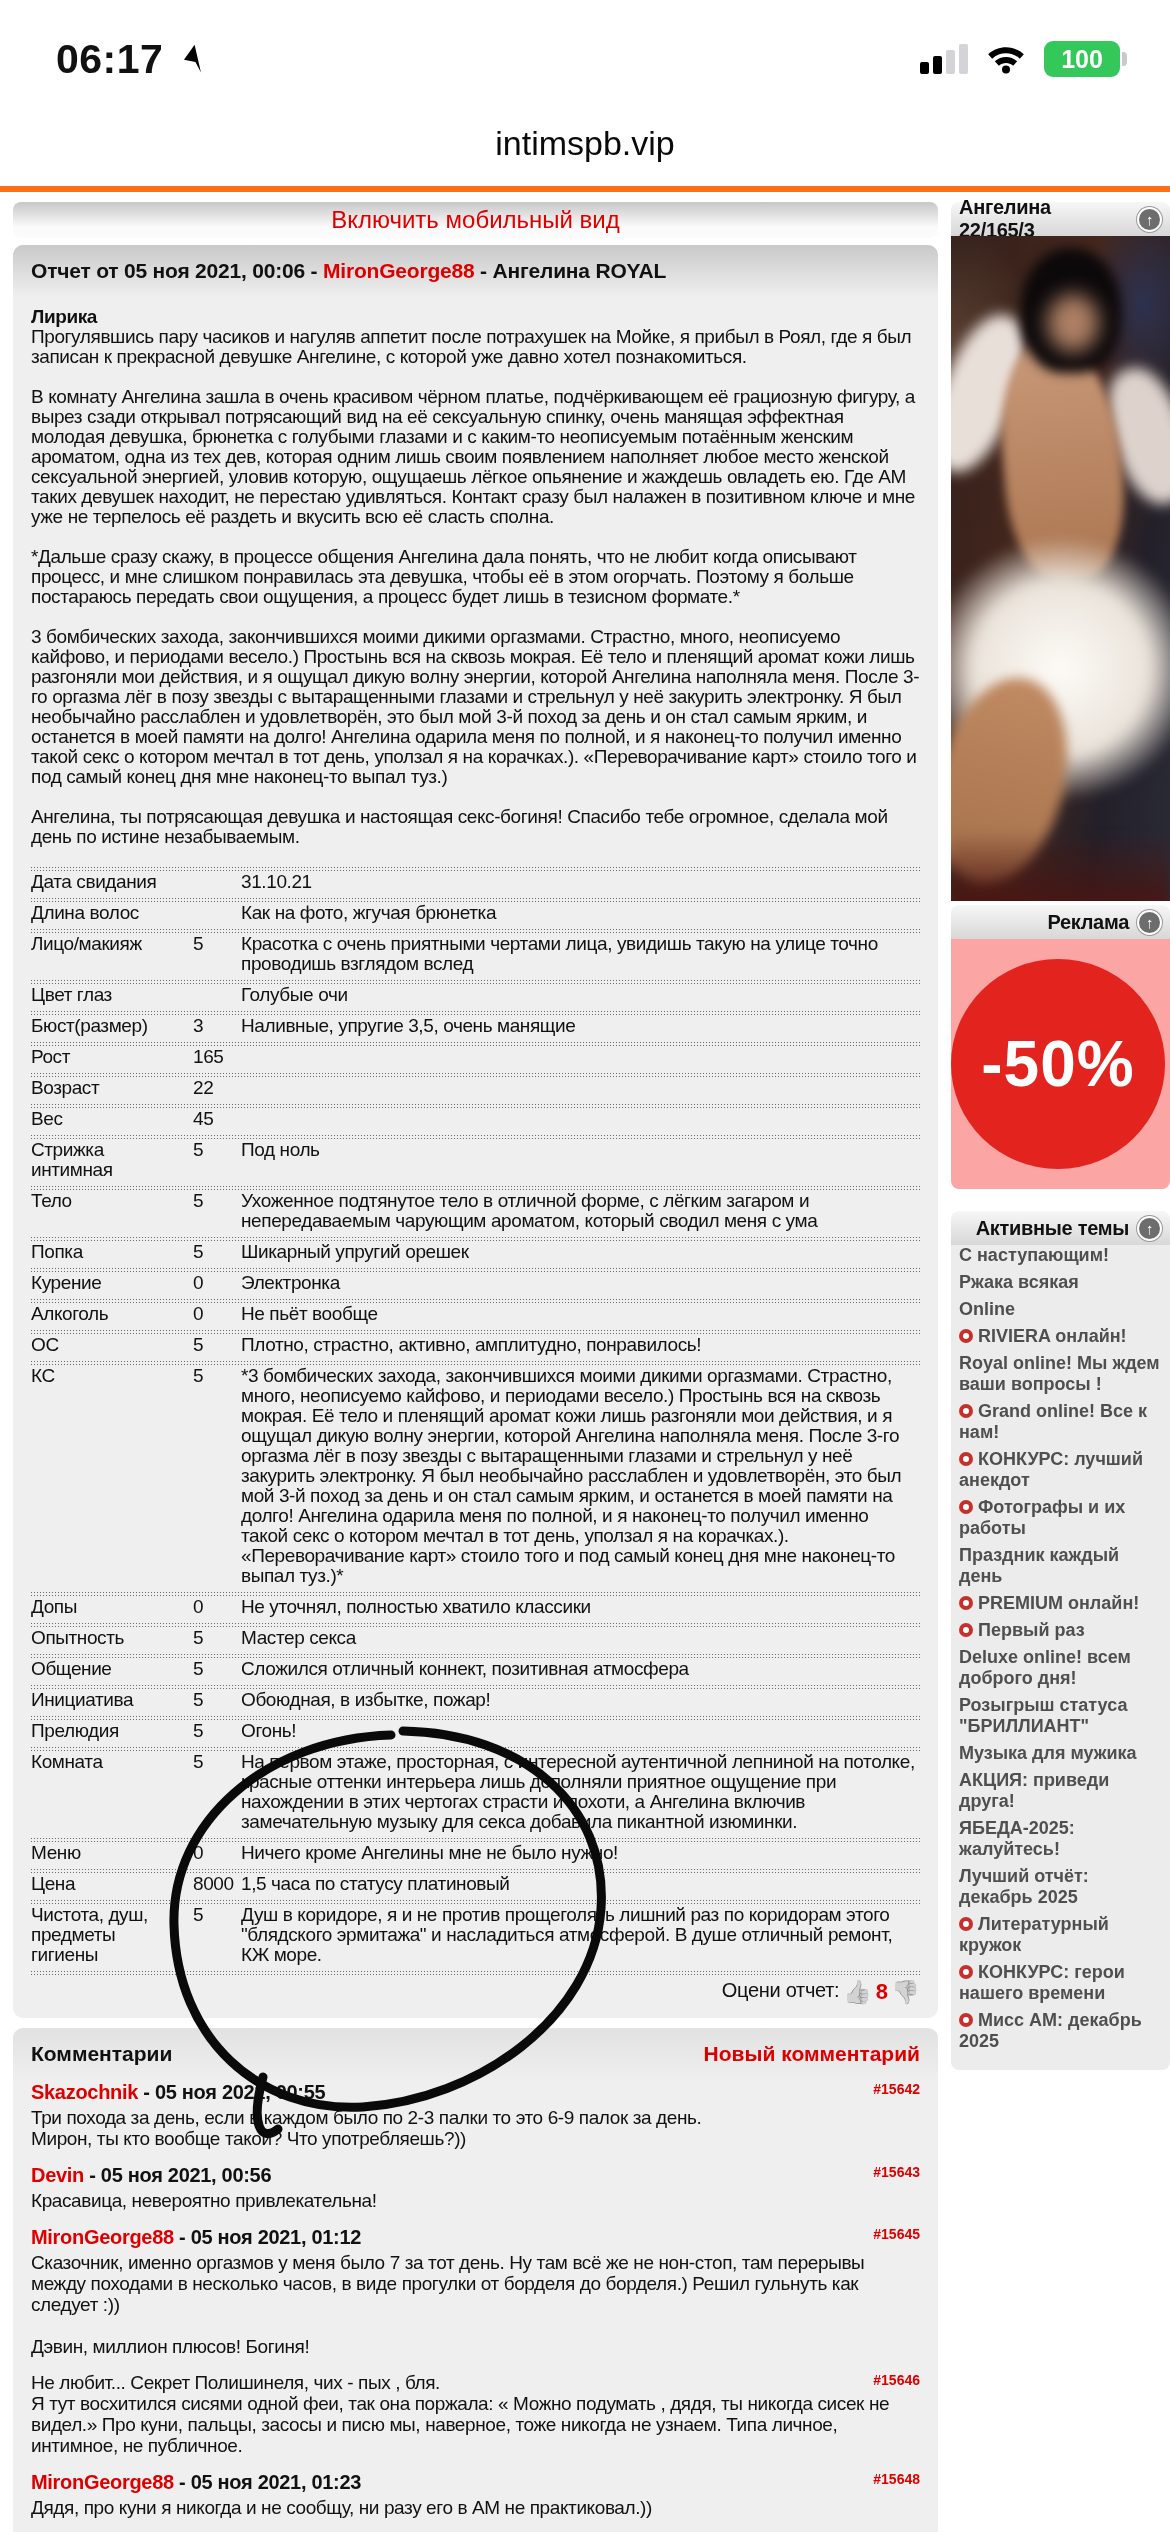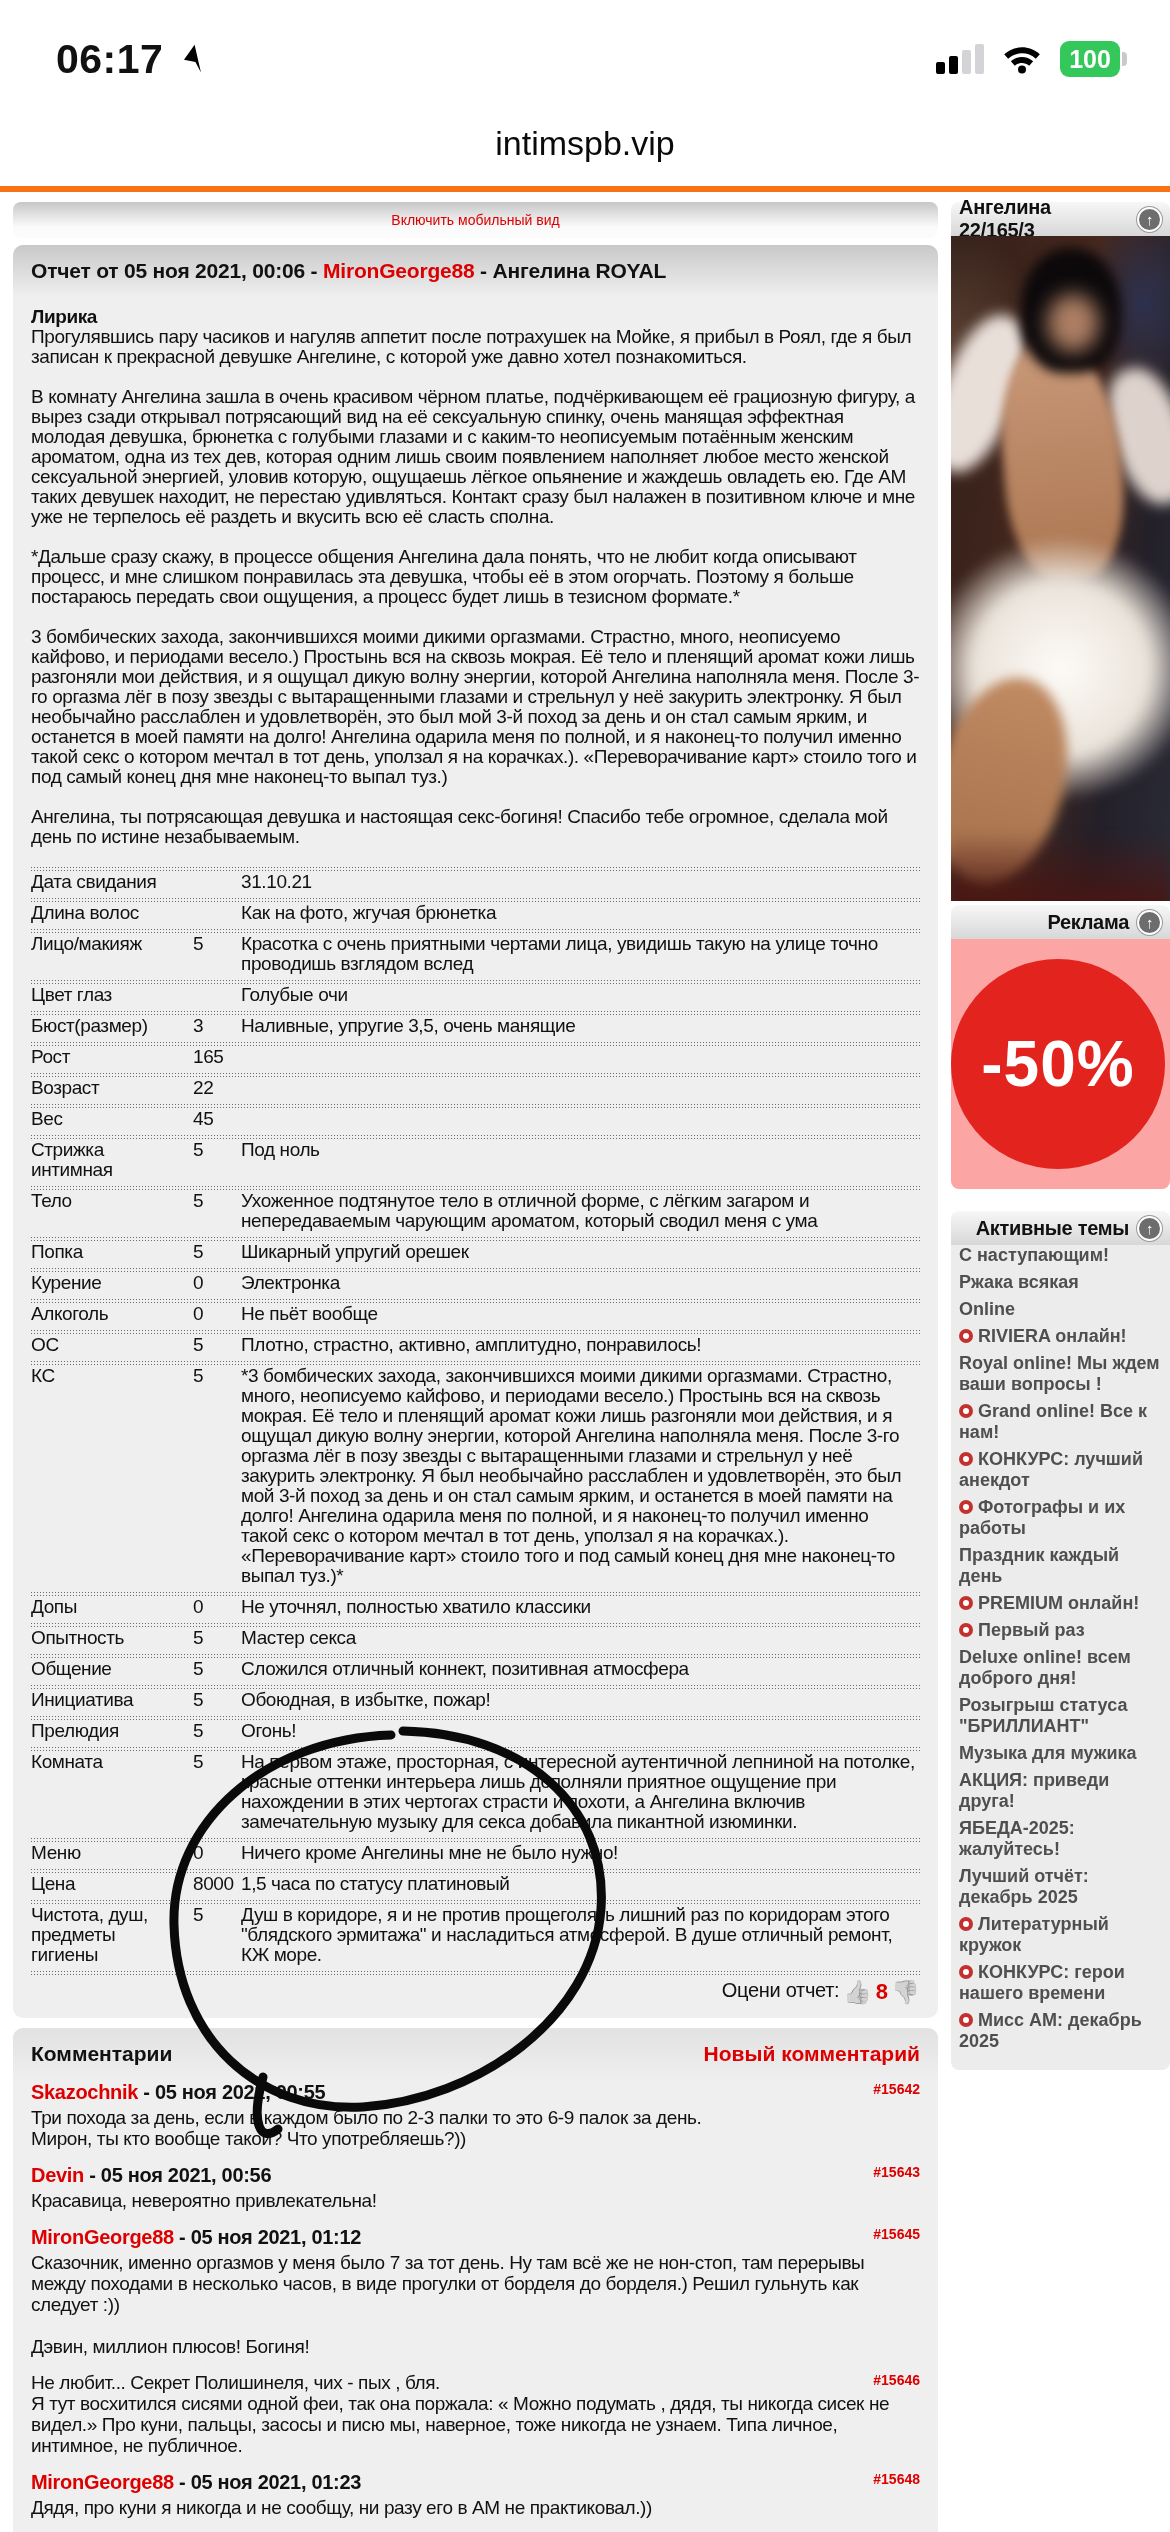--- a/index.html
+++ b/index.html
@@ -13,31 +13,31 @@
   .statusbar{height:100px; display:flex; justify-content:space-between; align-items:center; padding:18px 50px 0 56px;}
   .time-wrap{display:flex; align-items:center; gap:16px;}
   .time{font-size:41px; font-weight:bold; letter-spacing:.5px;}
   .loc-arrow svg{width:34px; height:34px; display:block;}
   .status-icons{display:flex; align-items:center; gap:18px;}
   .signal{display:flex; align-items:flex-end; gap:4px; height:30px;}
   .signal i{display:block; width:9px; border-radius:2px; background:#000;}
   .signal i:nth-child(1){height:12px;} .signal i:nth-child(2){height:18px;}
   .signal i:nth-child(3){height:24px; background:#d3d3d8;} .signal i:nth-child(4){height:30px; background:#d3d3d8;}
   .wifi svg{width:40px; height:30px; display:block;}
-  .battery{position:relative; width:60px; height:36px; background:var(--battery-green); border-radius:9px;
+  .battery{position:relative; width:76px; height:36px; background:var(--battery-green); border-radius:9px;
     color:#fff; font-weight:bold; font-size:25px; display:flex; align-items:center; justify-content:center;}
   .battery::after{content:""; position:absolute; right:-7px; top:11px; width:5px; height:14px; background:#c9c9cc; border-radius:0 4px 4px 0;}
   
   .urlbar{height:92px; display:flex; align-items:center; justify-content:center; font-size:34px; color:#0a0a0a; border-bottom:6px solid #f97316;}
   
   .webpage{position:relative; height:2340px; background:#fff;}
   .main-col{position:absolute; left:13px; top:10px; width:925px;}
   .sidebar{position:absolute; left:951px; top:10px; width:219px;}
   .gbar{height:36px; border-radius:8px; background:linear-gradient(#c7c7c7,#fbfbfb 70%);
-    display:flex; align-items:center; justify-content:center; font-size:14px; color:var(--accent-red);}
+    display:flex; align-items:center; justify-content:center; font-size:24px; color:var(--accent-red);}
   .report-box{margin-top:7px; background:var(--box-bg); border-radius:10px;}
   .report-head{height:52px; border-radius:10px 10px 0 0; background:linear-gradient(#c9c9c9,var(--box-bg));
     display:flex; align-items:center; padding:0 18px; font-size:21px; font-weight:bold; letter-spacing:-.2px;}
   .report-head .author{color:var(--accent-red); white-space:pre;}
   .report-head .pre,.report-head .post{white-space:pre;}
   .report-body{padding:10px 18px 0; font-size:19px; line-height:20px; letter-spacing:-.4px;}
   .report-body .b{font-weight:bold;}
   .report-body p{margin:0 0 20px;}
   .report-body p:first-of-type{margin-top:0;}
   

